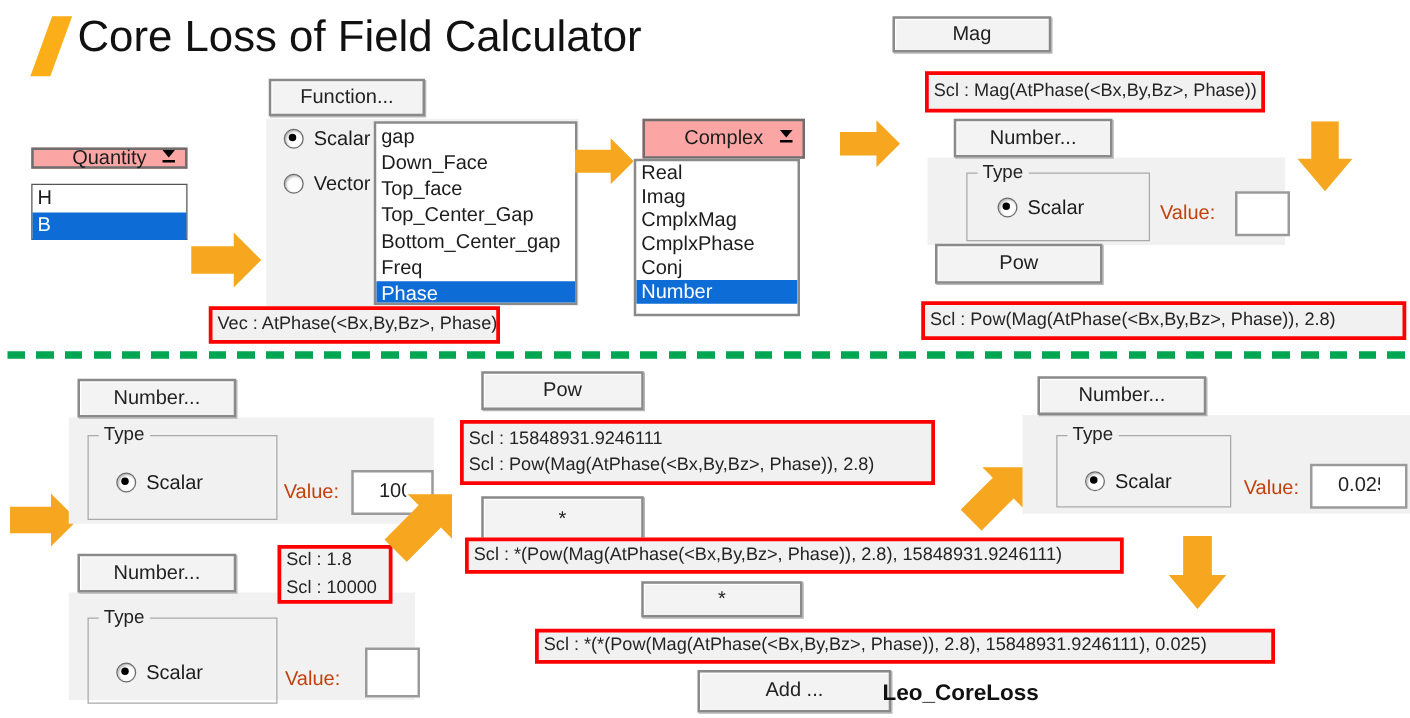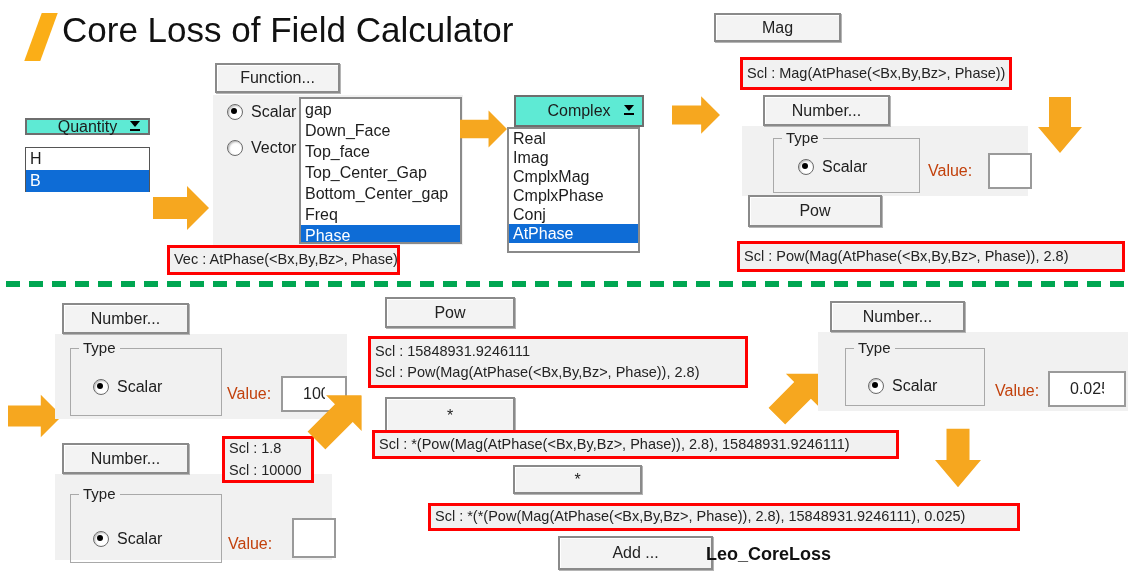--- a/index.html
+++ b/index.html
@@ -11,33 +11,33 @@
   
   .btn{position:absolute;display:flex;align-items:center;justify-content:center;
        background:#f3f3f3;border:2px solid #8a8a8a;box-shadow:inset 1px 1px 0 #fff,1px 1px 0 #b5b5b5;
        font-size:16px;color:#222;box-sizing:border-box;white-space:nowrap;cursor:default;}
   
   .listbox{position:absolute;background:#fff;border:2px solid #8a8a8a;box-sizing:border-box;overflow:hidden;}
   .listbox .item{height:21px;line-height:21px;padding-left:4px;font-size:16px;white-space:nowrap;color:#1c1c1c;}
   .listbox .item.selected{background:#0E6CD6;color:#fff;}
   
   .combo{position:absolute;display:flex;align-items:center;justify-content:center;
-         background:#5eead4;border:2px solid #6e6e6e;box-sizing:border-box;font-size:16px;}
+         background:#fca5a5;border:2px solid #6e6e6e;box-sizing:border-box;font-size:16px;}
   .combo .glyph{position:absolute;right:7px;top:50%;transform:translateY(-50%);}
   
   .qlist{position:absolute;background:#fff;border:1px solid #555;box-sizing:border-box;}
   .qlist .item{height:22px;line-height:22px;padding-left:4px;font-size:16px;}
   .qlist .item.selected{background:#0E6CD6;color:#fff;}
   
   .panel{position:absolute;background:#f1f1f1;}
   
   .group{position:absolute;border:1px solid #a9a9a9;box-sizing:border-box;}
   .group .legend{position:absolute;top:-10px;left:8px;background:#f1f1f1;padding:0 4px;font-size:15px;color:#222;}
   
-  .radio-row{position:absolute;display:flex;align-items:center;gap:8px;font-size:16px;white-space:nowrap;}
+  .radio-row{position:absolute;display:flex;align-items:flex-start;gap:8px;font-size:16px;white-space:nowrap;}
   .radio{width:14px;height:14px;border:1px solid #6a6a6a;border-radius:50%;background:#fff;
          box-shadow:inset 1px 1px 2px rgba(0,0,0,.3);position:relative;flex:0 0 auto;}
   .radio.on::after{content:'';position:absolute;left:3px;top:3px;width:6px;height:6px;background:#000;border-radius:50%;}
   
   .ann{position:absolute;background:#f1f1f1;border:3px solid #FF0000;box-sizing:border-box;
        display:flex;flex-direction:column;justify-content:center;padding:0 4px;
        font-size:14.5px;color:#242424;white-space:nowrap;overflow:hidden;line-height:1.45;}
   
   .field{position:absolute;border:2px solid #9a9a9a;background:#fff;font-size:16px;color:#222;
          font-family:inherit;padding:0 20px;box-sizing:border-box;}
@@ -115,21 +115,21 @@
           <rect x="1" y="8" width="10" height="2" fill="#000"></rect>
         </svg>
     </span>
   </div>
   <div class="listbox" style="left:507px;top:127px;width:133px;height:126px;">
     <div class="item" style="height:19px;line-height:19px;">Real</div>
     <div class="item" style="height:19px;line-height:19px;">Imag</div>
     <div class="item" style="height:19px;line-height:19px;">CmplxMag</div>
     <div class="item" style="height:19px;line-height:19px;">CmplxPhase</div>
     <div class="item" style="height:19px;line-height:19px;">Conj</div>
-    <div class="item selected" style="height:19px;line-height:19px;">AtPhase</div>
+    <div class="item selected" style="height:19px;line-height:19px;">Number</div>
   </div>
 
   <div class="arrow" style="left:672px;top:96px;width:48px;height:38px;">
     <svg viewBox="0 0 56 44">
         <polygon points="0,11 34,11 34,0 56,22 34,44 34,33 0,33" fill="#F6A71F"></polygon>
       </svg>
   </div>
 
   <div class="btn" style="left:714px;top:13px;width:127px;height:29px;">Mag</div>
   <div class="ann" style="left:740px;top:57px;width:272px;height:33px;">

